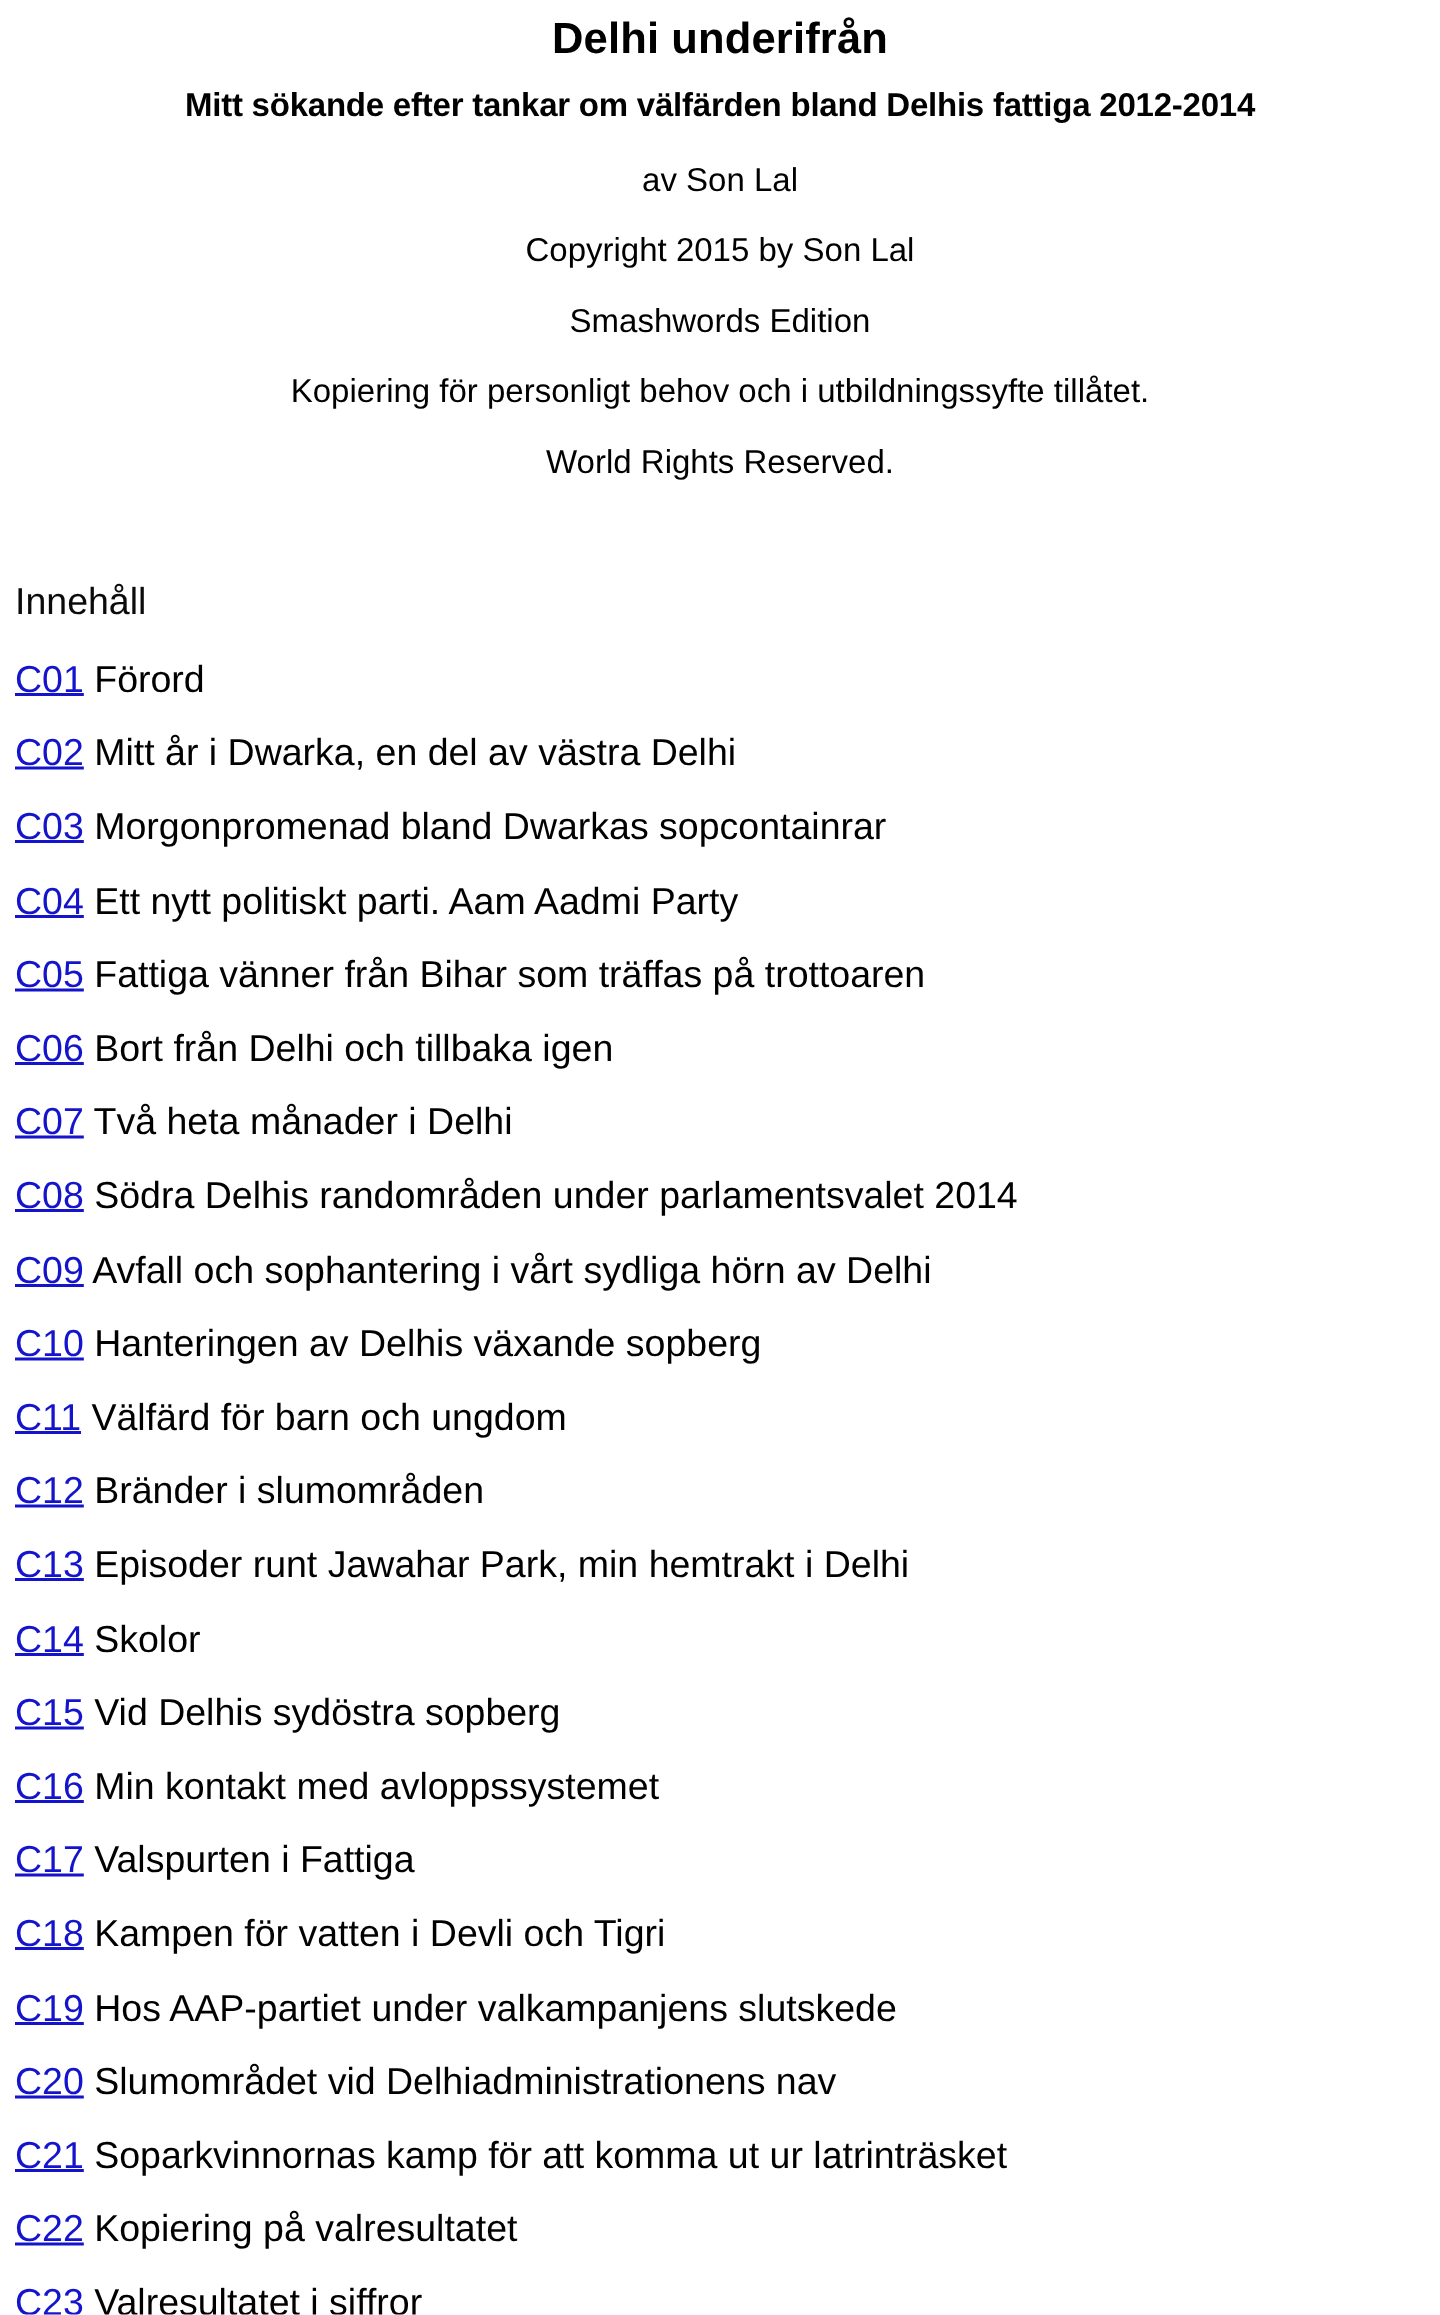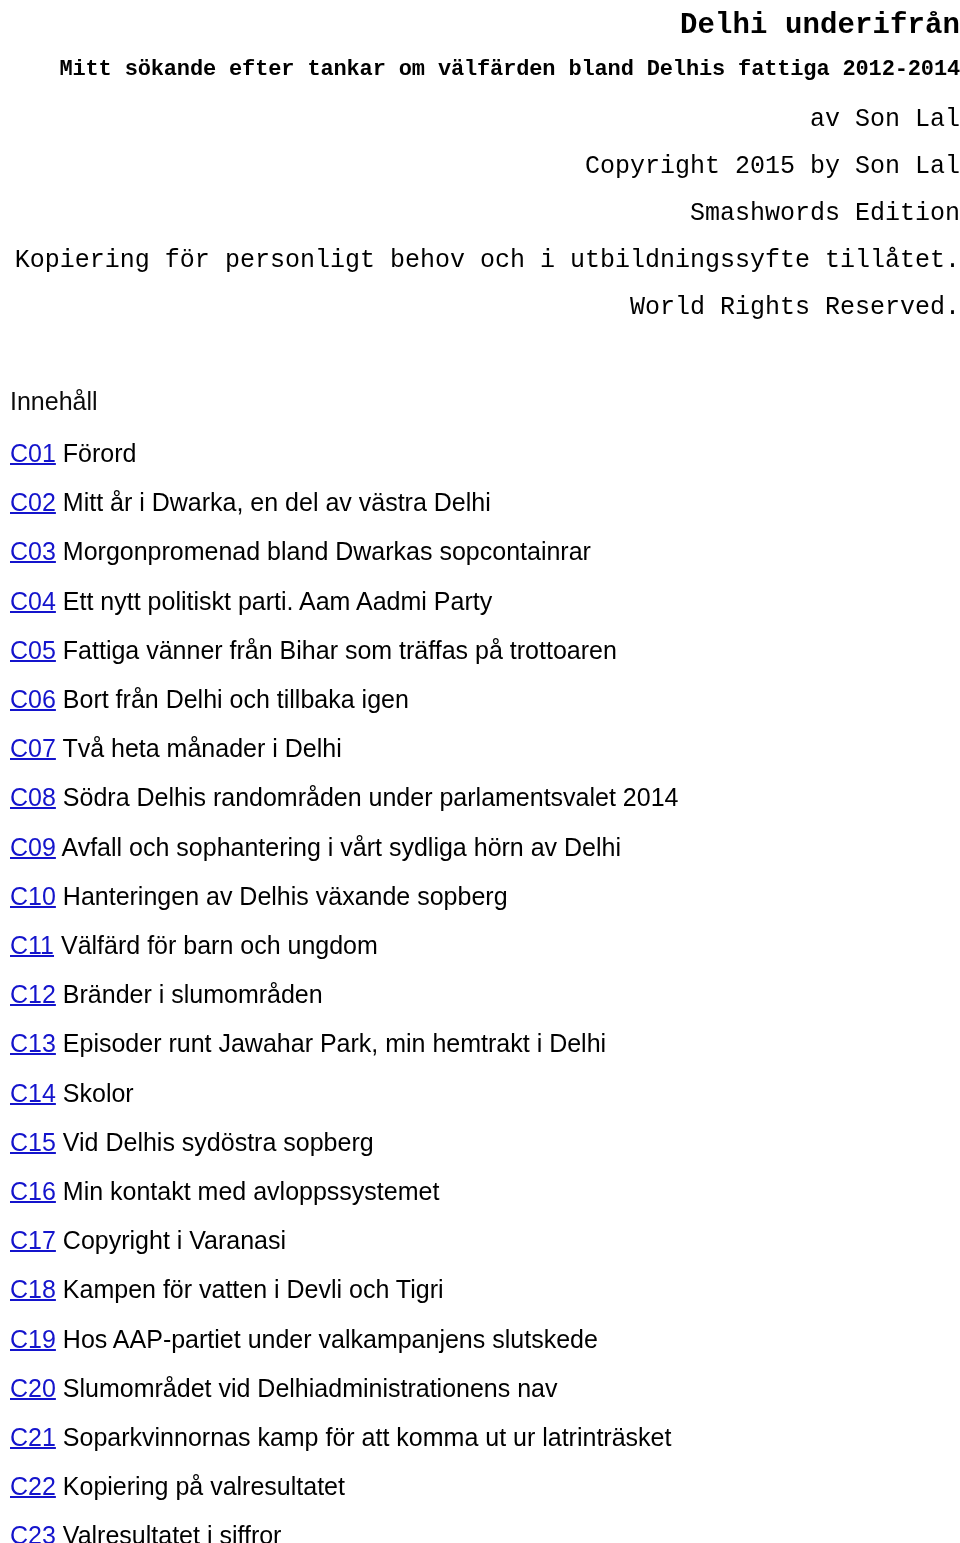--- a/index.html
+++ b/index.html
@@ -17,41 +17,40 @@
     position: relative;
   }
   .page {
     width: 960px;
     box-sizing: border-box;
     padding: 0;
   }
 
   
   .frontmatter {
-    text-align: right;
+    text-align: center;
     padding-top: 4px;
-    font-family: Liberation Mono, monospace;
   }
   .book-title {
     font-size: 29px;
     font-weight: bold;
     line-height: 44px;
     letter-spacing: 0.1px;
     margin: 0;
   }
   .book-subtitle {
     font-size: 22px;
     font-weight: bold;
     line-height: 44px;
     letter-spacing: -0.15px;
     margin: 0;
     white-space: nowrap;
   }
   .fm-line {
-    font-size: 25px;
+    font-size: 22px;
     font-weight: normal;
     line-height: 47px;
     margin: 0;
     white-space: nowrap;
   }
   .fm-author { margin-top: 4px; }
 
   
   .toc {
     margin-top: 46px;
@@ -119,21 +118,21 @@
         <li class="toc-item"><a class="toc-link">C07</a> <span class="toc-label">Två heta månader i Delhi</span></li>
         <li class="toc-item"><a class="toc-link">C08</a> <span class="toc-label">Södra Delhis randområden under parlamentsvalet 2014</span></li>
         <li class="toc-item"><a class="toc-link">C09</a> <span class="toc-label">Avfall och sophantering i vårt sydliga hörn av Delhi</span></li>
         <li class="toc-item"><a class="toc-link">C10</a> <span class="toc-label">Hanteringen av Delhis växande sopberg</span></li>
         <li class="toc-item"><a class="toc-link">C11</a> <span class="toc-label">Välfärd för barn och ungdom</span></li>
         <li class="toc-item"><a class="toc-link">C12</a> <span class="toc-label">Bränder i slumområden</span></li>
         <li class="toc-item"><a class="toc-link">C13</a> <span class="toc-label">Episoder runt Jawahar Park, min hemtrakt i Delhi</span></li>
         <li class="toc-item"><a class="toc-link">C14</a> <span class="toc-label">Skolor</span></li>
         <li class="toc-item"><a class="toc-link">C15</a> <span class="toc-label">Vid Delhis sydöstra sopberg</span></li>
         <li class="toc-item"><a class="toc-link">C16</a> <span class="toc-label">Min kontakt med avloppssystemet</span></li>
-        <li class="toc-item"><a class="toc-link">C17</a> <span class="toc-label">Copyright i Varanasi</span></li>
+        <li class="toc-item"><a class="toc-link">C17</a> <span class="toc-label">Valspurten i Fattiga</span></li>
         <li class="toc-item"><a class="toc-link">C18</a> <span class="toc-label">Kampen för vatten i Devli och Tigri</span></li>
         <li class="toc-item"><a class="toc-link">C19</a> <span class="toc-label">Hos AAP-partiet under valkampanjens slutskede</span></li>
         <li class="toc-item"><a class="toc-link">C20</a> <span class="toc-label">Slumområdet vid Delhiadministrationens nav</span></li>
         <li class="toc-item"><a class="toc-link">C21</a> <span class="toc-label">Soparkvinnornas kamp för att komma ut ur latrinträsket</span></li>
         <li class="toc-item"><a class="toc-link">C22</a> <span class="toc-label">Kopiering på valresultatet</span></li>
         <li class="toc-item"><a class="toc-link">C23</a> <span class="toc-label">Valresultatet i siffror</span></li>
       </ul>
   </div>
 
 </div>

